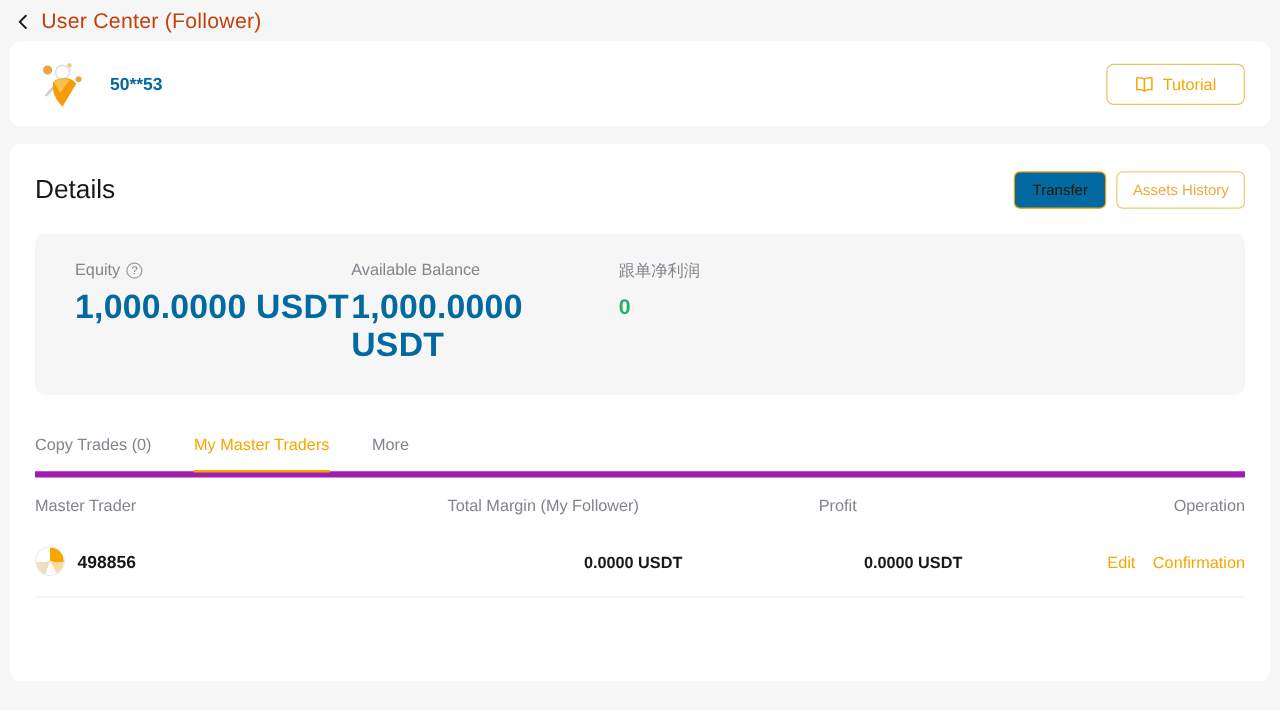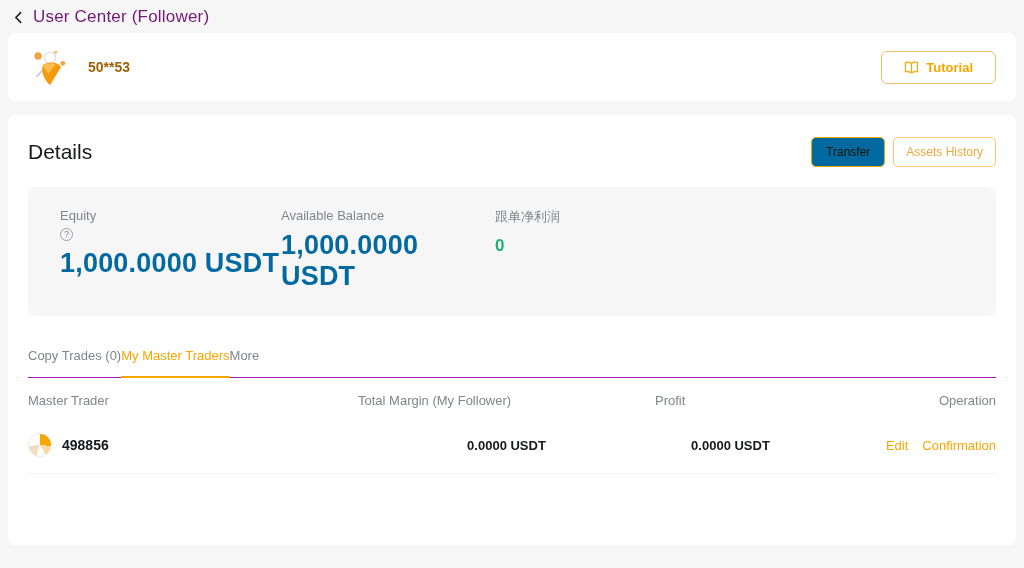--- a/index.html
+++ b/index.html
@@ -8,41 +8,41 @@
     background:#f6f6f7;
     font-family:"Liberation Sans", sans-serif;
     color:#17181a;
   }
   
   .page-header {
     display:flex; align-items:center;
     padding:7px 12px 6px 12px; gap:8px;
   }
   .back-chevron { display:flex; align-items:center; cursor:pointer; }
-  .page-title { font-size:17px; font-weight:500; color:#701a75; letter-spacing:.2px; }
+  .page-title { font-size:17px; font-weight:500; color:#c2410c; letter-spacing:.2px; }
 
   
   .card {
     background:#ffffff; border-radius:8px; margin:0 8px;
   }
   .profile-card {
     height:68px; display:flex; align-items:center; padding:0 20px;
   }
   .avatar-illustration { width:44px; height:44px; flex:0 0 auto; }
-  .username { font-size:14px; font-weight:700; margin-left:16px; color:#a16207; }
+  .username { font-size:14px; font-weight:700; margin-left:16px; color:#0369a1; }
 
   .btn {
     font-family:"Liberation Sans", sans-serif;
     border-radius:6px; cursor:pointer; font-size:13px;
     display:inline-flex; align-items:center; justify-content:center; gap:7px;
     background:#fff;
   }
   .tutorial-btn {
     margin-left:auto; padding:8px 22px;
-    border:1px solid #f2c063; color:#f7a600; font-weight:700;
+    border:1px solid #f2c063; color:#f7a600; font-weight:400;
   }
 
   .details-card {
     margin-top:14px; padding:22px 20px 0 20px; height:430px;
   }
   .details-head { display:flex; align-items:center; }
   .details-title { font-size:21px; font-weight:500; color:#17181a; }
   .details-buttons { margin-left:auto; display:flex; gap:8px; }
   .transfer-btn {
     background:#0369a1; border:1px solid #f7a600; color:#1f1400;
@@ -54,34 +54,34 @@
   }
 
   
   .stats-panel {
     margin-top:20px; background:#f6f6f6; border-radius:8px;
     padding:21px 32px 24px 32px; display:flex;
   }
   .stat-col-1 { width:221px; }
   .stat-col-2 { width:214px; }
   .stat-label {
-    font-size:13px; color:#81858c; display:flex; align-items:flex-start; gap:5px;flex-direction:column;
+    font-size:13px; color:#81858c; display:flex; align-items:flex-end; gap:5px;
   }
   .stat-value { margin-top:7px; font-size:27px; font-weight:700; color:#0369a1; letter-spacing:.2px; }
   .stat-value.green { color:#20b26c; font-size:17px; margin-top:10px; }
   .info-icon {
     width:13px; height:13px; border:1px solid #9ba0a8; border-radius:50%;
     display:inline-flex; align-items:center; justify-content:center;
     font-size:9px; color:#81858c; line-height:1; cursor:pointer;
   }
 
   
   .tabs {
-    margin-top:28px; display:flex; 
-    border-bottom:1px solid #a21caf;
+    margin-top:28px; display:flex; gap:34px;
+    border-bottom:5px solid #a21caf;
   }
   .tab {
     font-size:13px; color:#81858c; padding:4px 0 13px 0; cursor:pointer;
     border-bottom:2px solid transparent; margin-bottom:-1px;
   }
   .tab.active { color:#f7a600; font-weight:500; border-bottom-color:#f7a600; }
 
   
   .table { margin-top:0; }
   .thead, .trow {

